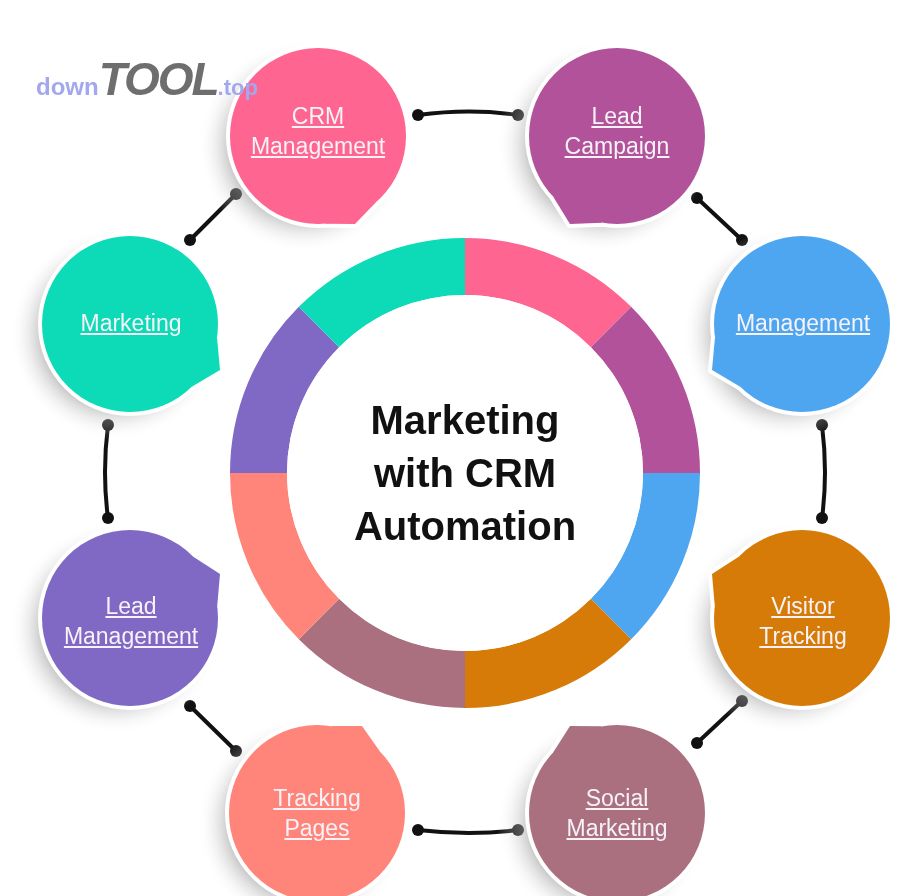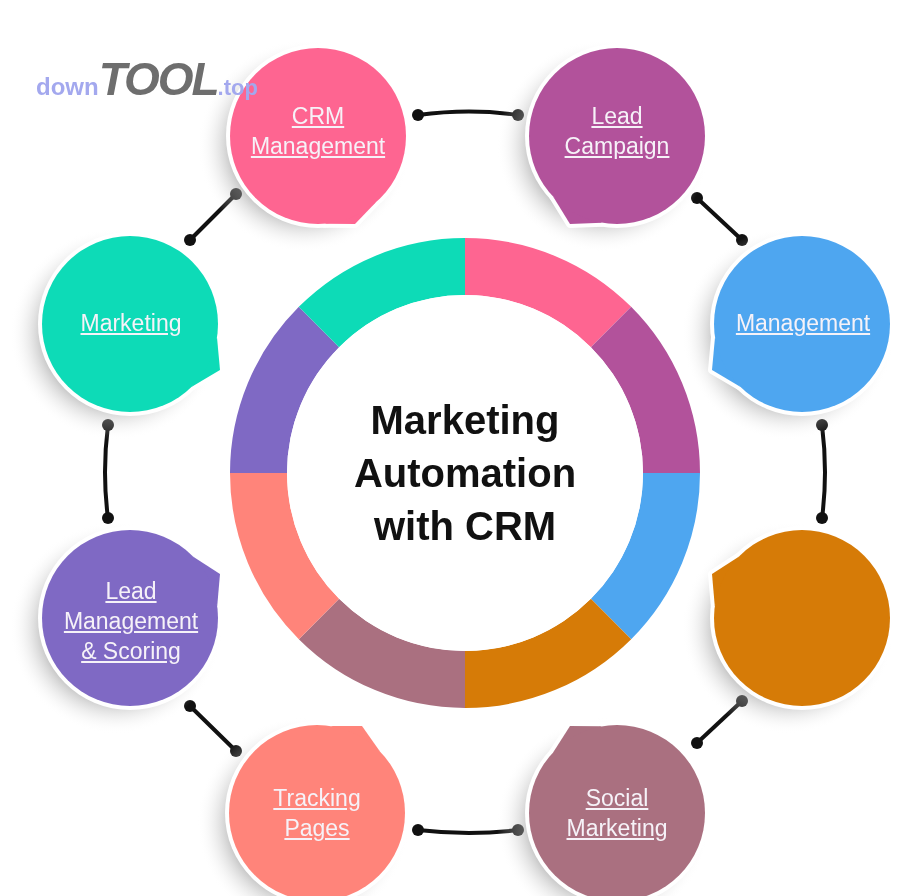--- a/index.html
+++ b/index.html
@@ -126,44 +126,47 @@
         </g>
       </g>
   </svg>
 
   <div class="watermark">
     <span class="wm-a">down</span><span class="wm-b">TOOL</span><span class="wm-c">.top</span>
   </div>
 
   <div class="center-title">
     <span>Marketing</span>
+    <span>with CRM</span>
     <span>Automation</span>
-    <span>with CRM</span>
   </div>
 
   <div class="bubble-label" style="left:318px;top:113px">
     <span>CRM</span>
     <span>Management</span>
   </div>
   <div class="bubble-label" style="left:617px;top:113px">
     <span>Lead</span>
     <span>Campaign</span>
   </div>
   <div class="bubble-label" style="left:803px;top:305px">
     <span>Management</span>
   </div>
+  <div class="bubble-label" style="left:803px;top:603px">
+    <span>Visitor</span>
+    <span>Tracking</span>
+  </div>
   <div class="bubble-label" style="left:617px;top:795px">
     <span>Social</span>
     <span>Marketing</span>
   </div>
   <div class="bubble-label" style="left:317px;top:795px">
     <span>Tracking</span>
     <span>Pages</span>
   </div>
   <div class="bubble-label" style="left:131px;top:603px">
     <span>Lead</span>
     <span>Management</span>
-    <span>&amp; Scoring</span>
   </div>
   <div class="bubble-label" style="left:131px;top:305px">
     <span>Marketing</span>
   </div>
 </div>
 
 </body></html>

